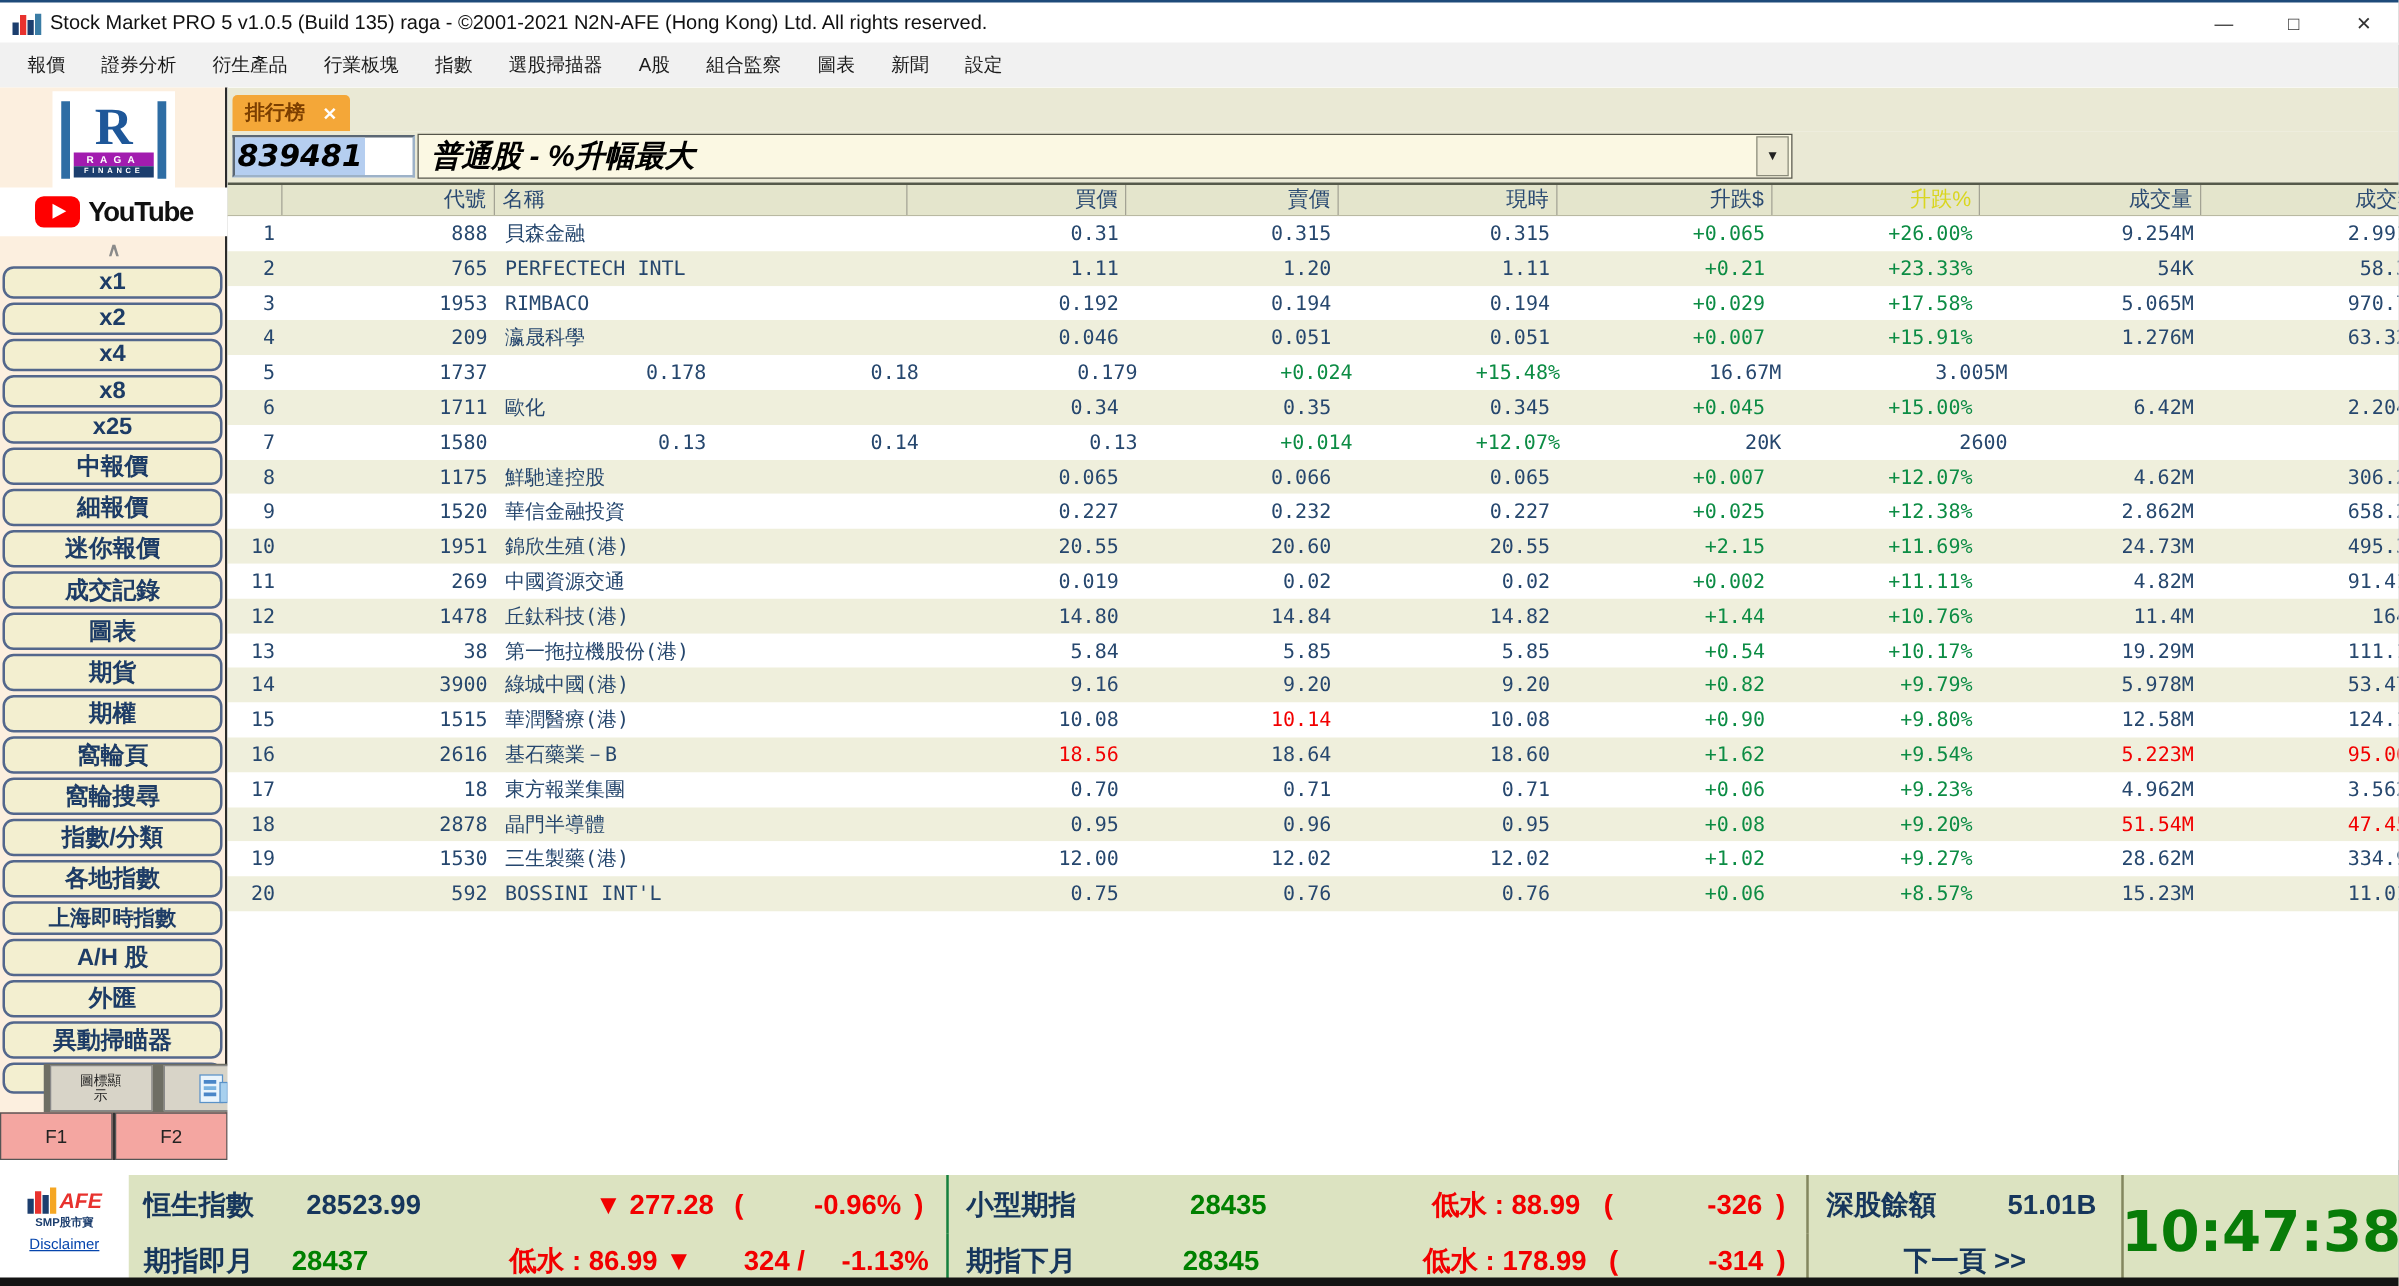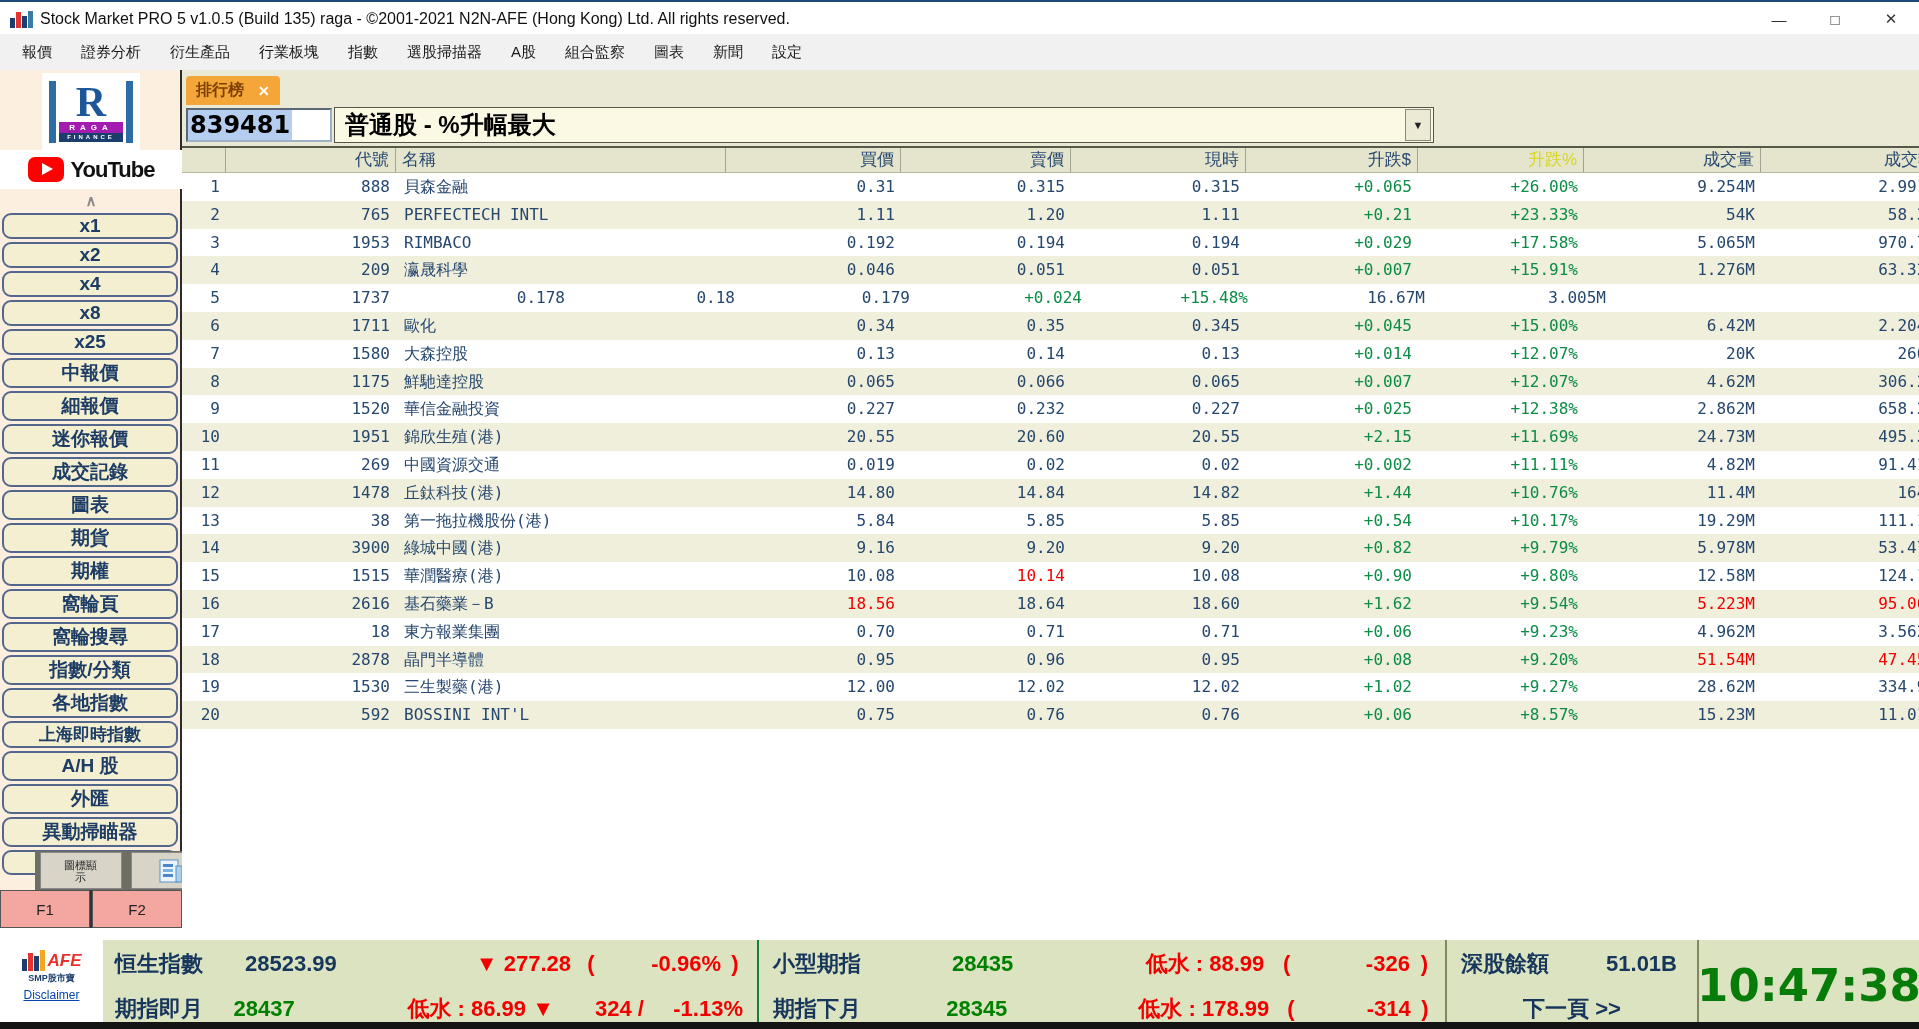--- a/index.html
+++ b/index.html
@@ -58,21 +58,21 @@
     display:flex;gap:2px;}
   .fkey{flex:1;background:#f4a6a1;border:1px solid #555;display:flex;align-items:center;
     justify-content:center;font-size:15px;color:#222;}
   
   .main{position:absolute;left:182px;top:70px;width:1737px;height:858px;background:#fff;overflow:hidden;}
   .tabstrip{position:absolute;left:0;top:0;width:1737px;height:35px;background:#eae9d5;}
   .tab{position:absolute;left:4px;top:6px;height:29px;background:#f4a738;border-radius:4px 4px 0 0;
     display:flex;align-items:center;padding:0 10px;gap:14px;}
   .tab-label{font-size:16px;font-weight:bold;color:#7c3f00;}
   .tab-close{color:#fff;font-size:14px;font-weight:bold;}
-  .controlrow{position:absolute;left:0;top:35px;width:1737px;height:41px;background:#eae9d5;}
+  .controlrow{position:absolute;left:0;top:35px;width:1737px;height:41px;background:#eae9d5;font-style:italic;}
   .codeinput{position:absolute;left:4px;top:3px;width:146px;height:34px;background:#fff;
     border:2px inset #9db2c8;box-sizing:border-box;display:flex;align-items:center;}
   .codeinput span{background:#b5cef0;font-size:24px;font-weight:bold;color:#000;padding:1px 2px;
     font-family:"DejaVu Sans",sans-serif;}
   .rankselect{position:absolute;left:152px;top:2px;width:1100px;height:36px;background:#fbf8e3;
     border:1px solid #55554a;box-sizing:border-box;display:flex;align-items:center;}
   .rankselect .seltext{font-size:24px;font-weight:bold;color:#000;padding-left:10px;flex:1;}
   .selarrow{width:24px;height:30px;margin-right:2px;background:#ece9d4;border:1px solid #8a8a7a;
     display:flex;align-items:center;justify-content:center;font-size:11px;color:#222;}
   .flowbtn{position:absolute;left:1357px;top:2px;width:263px;height:34px;
@@ -373,21 +373,20 @@
           <span class="tc c4 navy">0.35</span>
           <span class="tc c5 navy">0.345</span>
           <span class="tc c6 green">+0.045</span>
           <span class="tc c7 green">+15.00%</span>
           <span class="tc c8 navy">6.42M</span>
           <span class="tc c9 navy">2.204M</span>
         </div>
         <div class="trow">
           <span class="tc c0 navy">7</span>
           <span class="tc c1 navy">1580</span>
-          <span class="tc c2 left navy">大森控股</span>
           <span class="tc c3 navy">0.13</span>
           <span class="tc c4 navy">0.14</span>
           <span class="tc c5 navy">0.13</span>
           <span class="tc c6 green">+0.014</span>
           <span class="tc c7 green">+12.07%</span>
           <span class="tc c8 navy">20K</span>
           <span class="tc c9 navy">2600</span>
         </div>
         <div class="trow alt">
           <span class="tc c0 navy">8</span>

